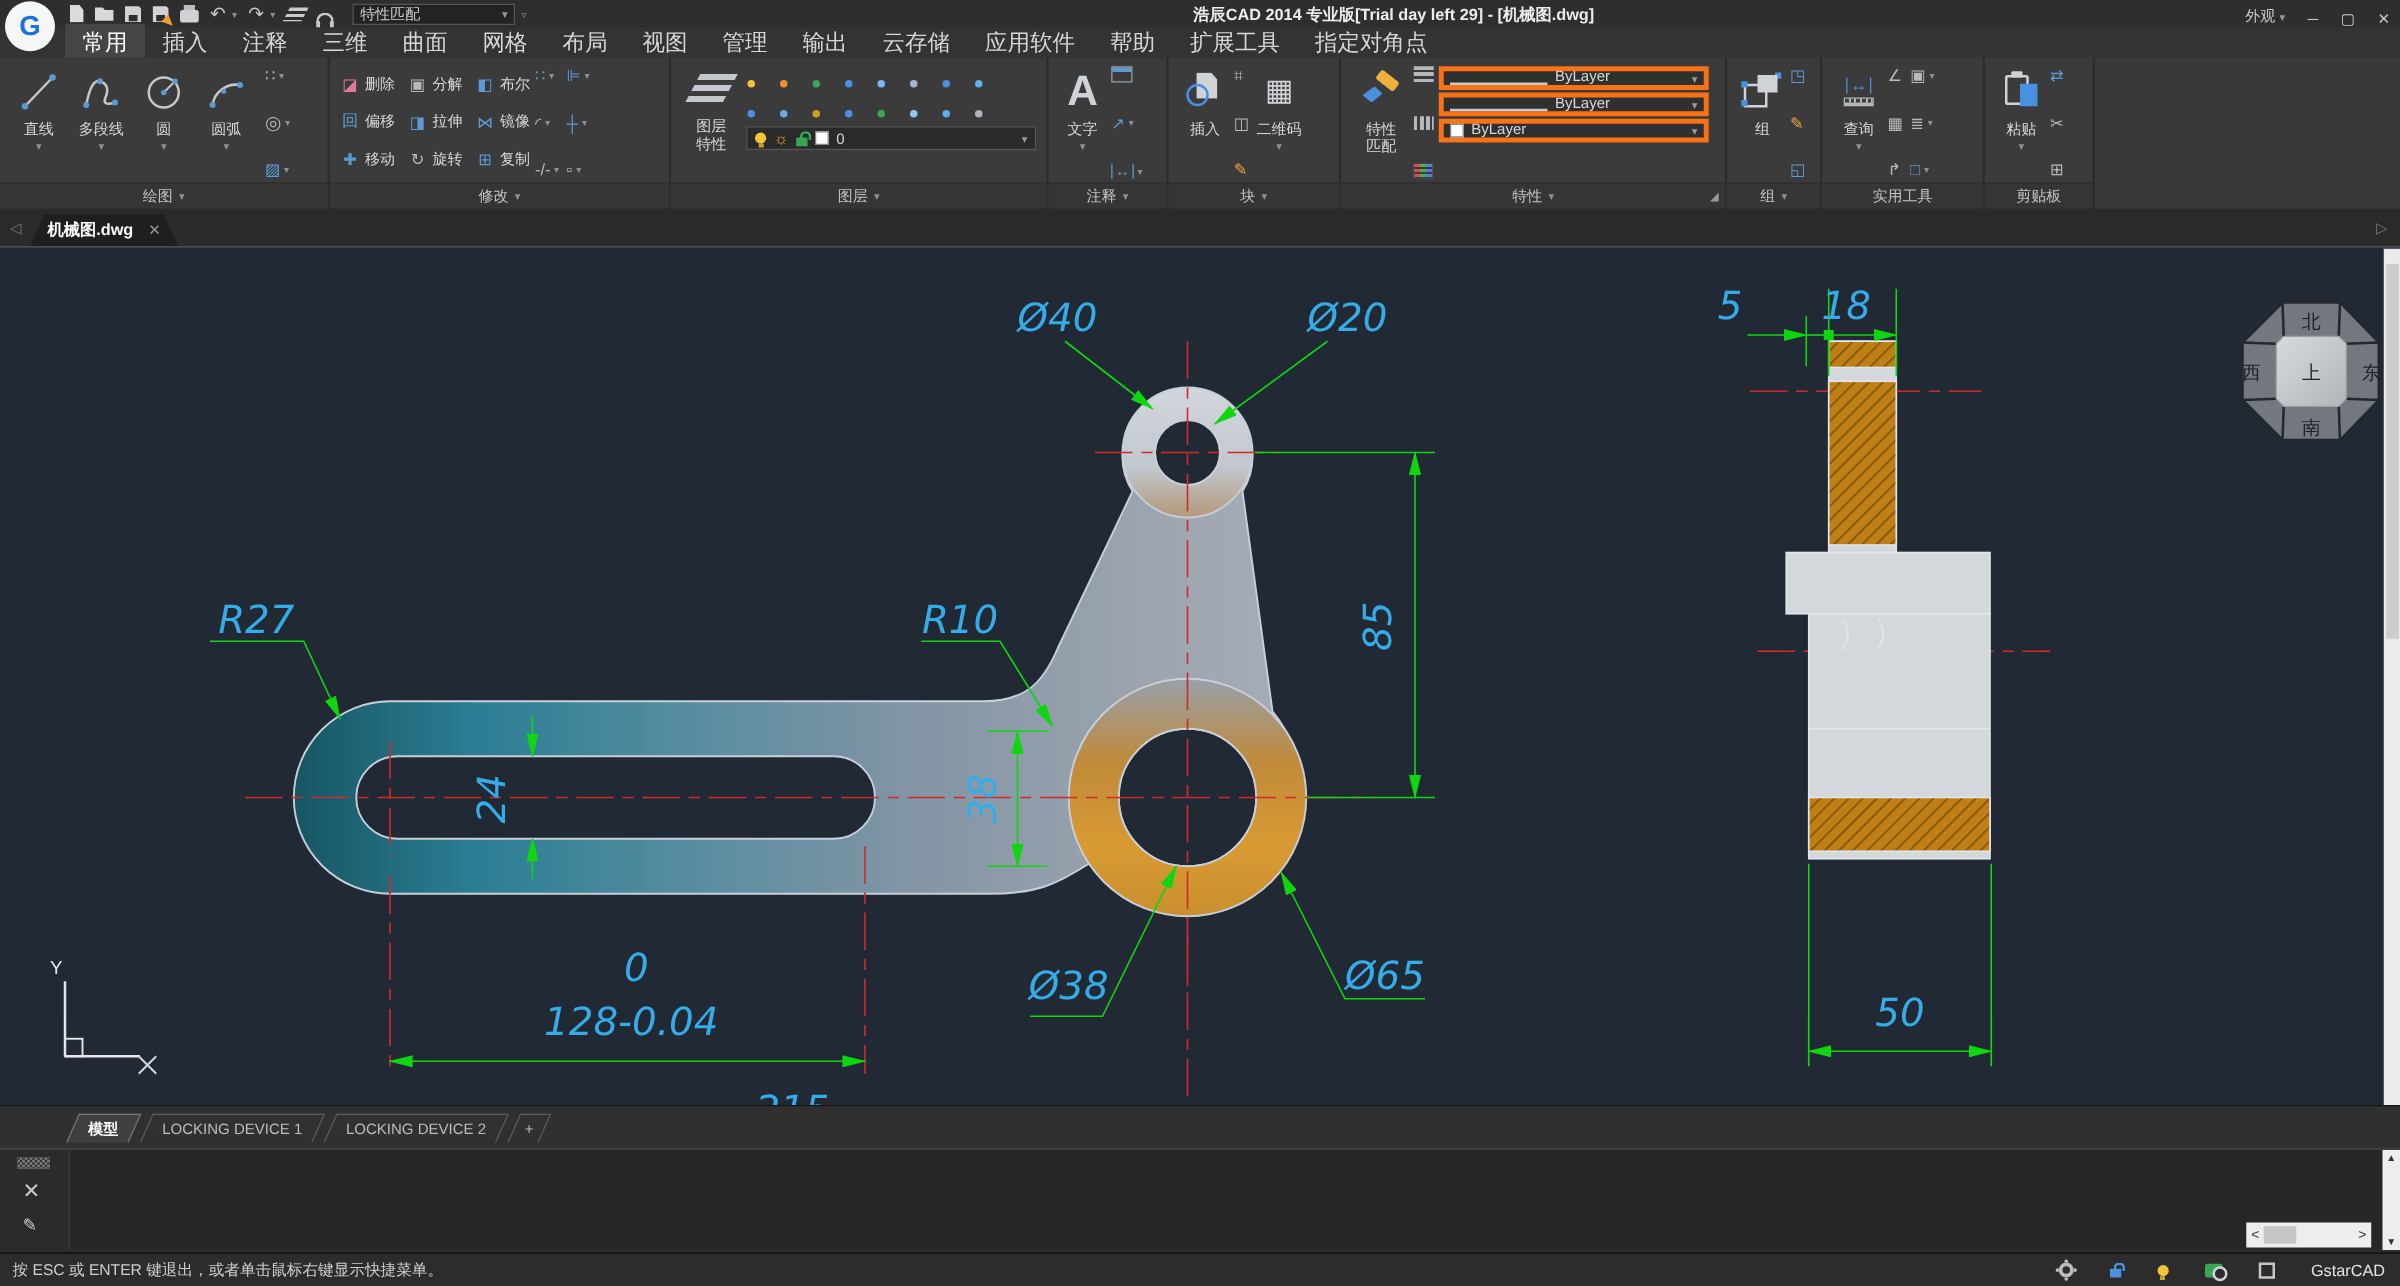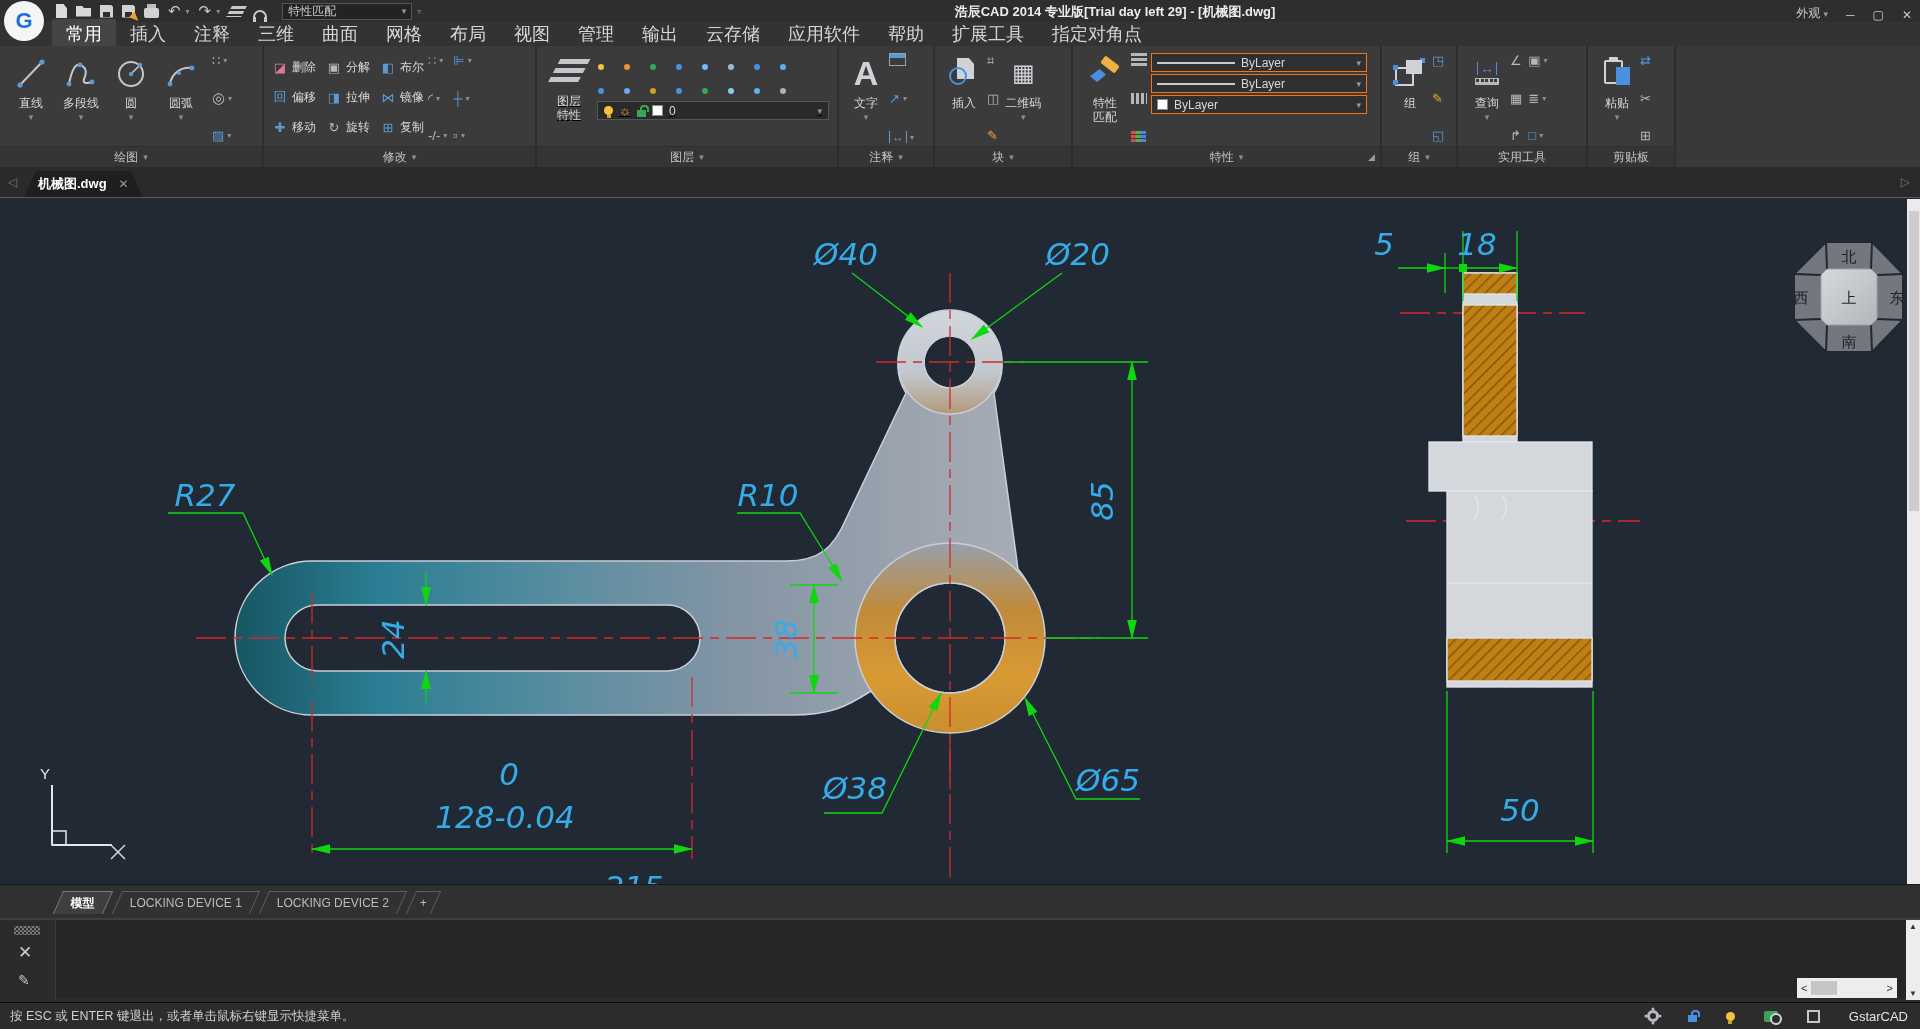--- a/index.html
+++ b/index.html
@@ -88,22 +88,22 @@
   .brush-ico { position:relative; width:34px; height:32px; }
   .brush-ico .tip { position:absolute; left:2px; top:12px; width:16px; height:13px; background:#4a90e0; clip-path:polygon(0 55%,60% 0,100% 45%,45% 100%); }
   .brush-ico .hnd { position:absolute; left:13px; top:3px; width:18px; height:9px; background:#f0b040; border-radius:2px; transform:rotate(38deg); }
   .lw-ico { width:16px; height:13px; background:repeating-linear-gradient(180deg,#b4b8bc 0 3px,rgba(0,0,0,0) 3px 5px); }
   .lt-ico { width:16px; height:11px; background:repeating-linear-gradient(90deg,#b4b8bc 0 3px,rgba(0,0,0,0) 3px 5px),
             repeating-linear-gradient(180deg,rgba(0,0,0,0) 0 3px,#3b3b3b 3px 5px); }
   .clr-ico { width:15px; height:12px; background:
       repeating-linear-gradient(180deg, rgba(0,0,0,0) 0 3px, #3b3b3b 3px 4px),
       repeating-linear-gradient(90deg,#d05050 0 5px,#50b050 5px 10px,#5080e0 10px 15px); }
   .prop-rows { display:flex; flex-direction:column; gap:2px; padding-top:3px; }
-  .prop-row { width:216px; height:19px; background:#303030; border:1px solid #f97316;
-    display:flex; align-items:center; gap:6px; padding:0 5px; color:#d8d8d8; font-size:12px; }
+  .prop-row { width:216px; height:19px; background:#303030; border:4px solid #f97316;
+    display:flex; align-items:flex-end; gap:6px; padding:0 5px; color:#d8d8d8; font-size:12px; }
   .prop-line { width:78px; height:2px; background:#c9c9c9; }
   .grp-ico { position:relative; width:30px; height:26px; }
   .grp-ico::before { content:""; position:absolute; left:0; top:7px; width:15px; height:15px; border:2px solid #cfd3d8; }
   .grp-ico::after { content:""; position:absolute; left:11px; top:0; width:16px; height:14px; background:#cfd3d8; }
   .grp-ico i { position:absolute; width:5px; height:5px; background:#4a90e0; }
   .inq-ico { display:flex; flex-direction:column; align-items:center; gap:3px; }
   .inq-ico .dl { border-left:1.5px solid #4a90e0; border-right:1.5px solid #4a90e0; padding:0 2px; color:#4a90e0; font-size:14px; line-height:13px; }
   .inq-ico .rl { width:24px; height:7px; border:1.5px solid #b4b8bc; border-bottom-width:3px;
     background:repeating-linear-gradient(90deg,rgba(0,0,0,0) 0 3px,#b4b8bc 3px 4.5px); }
   .paste-ico { position:relative; width:26px; height:30px; }
@@ -385,21 +385,21 @@
             </div>
         </div>
       </div>
       <div class="pfoot">
         <span>修改</span>
           <span class="pcarat">▾</span>
       </div>
     </div>
 
     <div class="panel" style="width:302px;">
-      <div class="pbody" style="flex-direction:row; padding-top:2px;text-decoration:underline;">
+      <div class="pbody" style="flex-direction:row; padding-top:2px;">
         <div class="bigbtn" style="width:52px;">
           <span class="bicon">
               <span class="lyrbig"></span>
             </span>
           <span class="blabel" style="width:30px;">图层特性</span>
         </div>
         <div style="display:flex; flex-direction:column;">
           <div class="lyr-grid">
             <span class="lyrw"><span class="lyr"></span><i style="background:#f5c33b;"></i></span>
             <span class="lyrw"><span class="lyr"></span><i style="background:#f09030;"></i></span>

